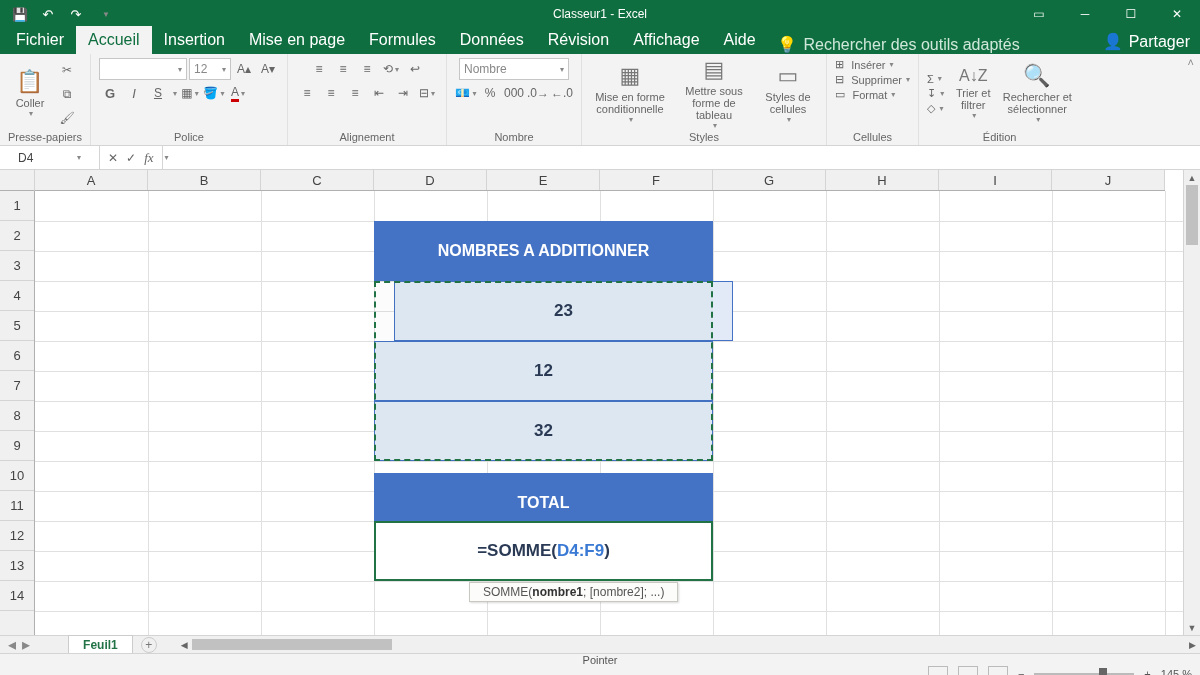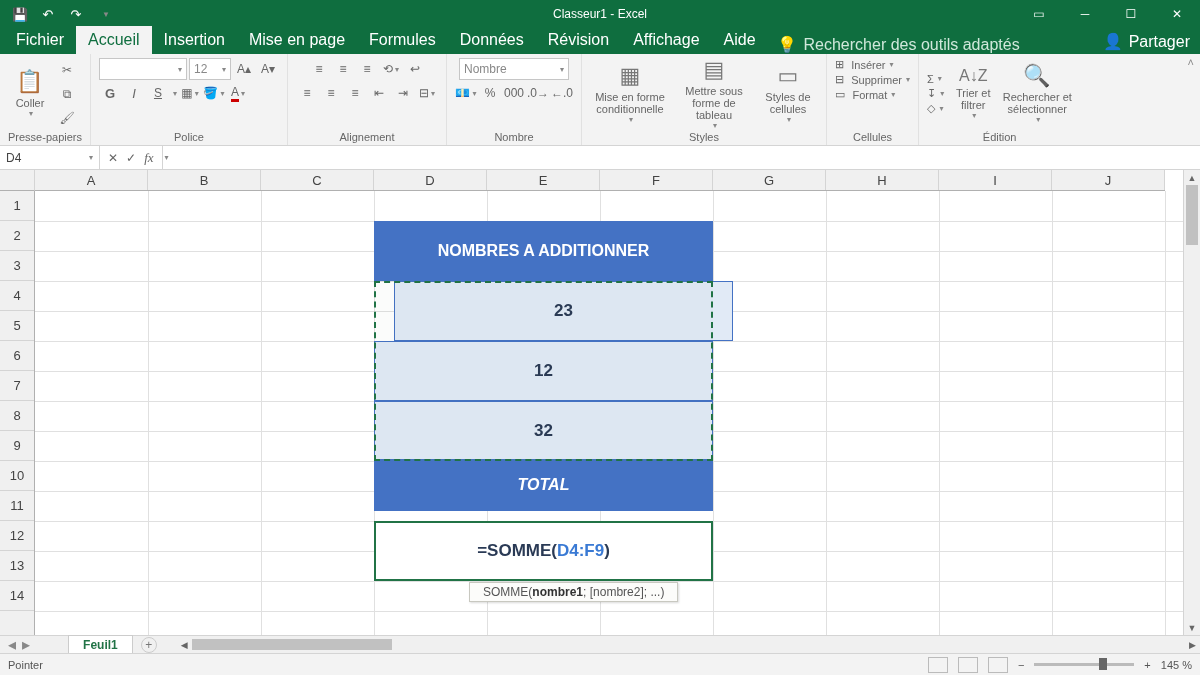--- a/index.html
+++ b/index.html
@@ -29,21 +29,21 @@
 
 .fontbox, .sizebox { border: 1px solid #c6c6c6; background: #fff; height: 22px; font-size: 12px; display: flex; align-items: center; padding: 0 4px; color: #888; }
 .fontbox { width: 88px; justify-content: space-between; }
 .sizebox { width: 42px; justify-content: space-between; }
 .smbtn { width: 22px; height: 22px; display: flex; align-items: center; justify-content: center; cursor: pointer; color: #666; font-size: 12px; border: 1px solid transparent; }
 .bold { font-weight: bold; font-size: 13px; }
 .italic { font-style: italic; font-size: 13px; }
 .underline { text-decoration: underline; font-size: 12px; }
 
 .namebox-bar { height: 24px; background: #fff; border-bottom: 1px solid #d4d4d4; display: flex; align-items: center; font-size: 12px; }
-.namebox { width: 100px; border-right: 1px solid #d4d4d4; height: 100%; display: flex; align-items: center; justify-content: space-between; padding: 0 6px; color: #444; }
+.namebox { width: 100px; border-right: 1px solid #d4d4d4; height: 100%; display: flex; align-items: center; justify-content: space-between; padding: 0 18px; color: #444; }
 .fx-btns { display: flex; align-items: center; gap: 8px; padding: 0 8px; border-right: 1px solid #d4d4d4; height: 100%; color: #666; }
 .fxlabel { font-style: italic; font-family: 'Times New Roman'; font-size: 13px; }
 .formula-input { flex: 1; padding: 0 8px; color: #222; }
 
 .sheet-area { flex: 1; display: flex; overflow: hidden; position: relative; }
 .corner { width: 35px; height: 21px; background: #f0f0f0; border-right: 1px solid #d4d4d4; border-bottom: 1px solid #b0b0b0; }
 .colheaders { height: 21px; display: flex; background: #f0f0f0; border-bottom: 1px solid #b0b0b0; }
 .colh { border-right: 1px solid #d4d4d4; display: flex; align-items: center; justify-content: center; font-size: 13px; color: #444; }
 .rowheaders { width: 35px; background: #f0f0f0; border-right: 1px solid #b0b0b0; }
 .rowh { border-bottom: 1px solid #d4d4d4; display: flex; align-items: center; justify-content: center; font-size: 13px; color: #444; height: 30px; }
@@ -69,21 +69,21 @@
 
 .hscroll-row { height: 18px; display: flex; border-top: 1px solid #d4d4d4; background: #f0f0f0; }
 .sheet-tabs { display: flex; align-items: center; padding-left: 30px; gap: 0; }
 .nav-arrows { display: flex; align-items: center; padding: 0 8px; gap: 6px; color: #888; }
 .sheet-tab { background: #fff; border: 1px solid #ccc; border-bottom: none; padding: 2px 14px; font-size: 12px; color: #217346; font-weight: 600; }
 .add-sheet { width: 22px; height: 18px; display: flex; align-items: center; justify-content: center; color: #777; cursor: pointer; border: 1px solid #ccc; border-radius: 50%; width: 16px; height: 16px; margin-left: 8px; font-size: 12px; }
 .hscroll-track { flex: 1; position: relative; margin-left: 20px; }
 .hscroll-thumb { position: absolute; top: 3px; bottom: 3px; left: 15px; width: 200px; background: #c1c1c1; }
 .hscroll-arrow { position: absolute; top: 0; bottom: 0; width: 15px; display: flex; align-items: center; justify-content: center; font-size: 9px; color: #666; }
 
-.statusbar { height: 22px; background: #f3f3f3; border-top: 1px solid #d4d4d4; display: flex; align-items: center; font-size: 11px; color: #555; padding: 0 8px; }
+.statusbar { height: 22px; background: #f3f3f3; border-top: 1px solid #d4d4d4; display: flex; align-items: center; font-size: 11px; color: #555; padding: 0 8px; flex-direction: column; }
 .status-right { margin-left: auto; display: flex; align-items: center; gap: 10px; }
 .viewbtn { width: 20px; height: 16px; border: 1px solid #bbb; }
 .zoom-slider { width: 100px; height: 3px; background: #bbb; position: relative; }
 .zoom-thumb { position: absolute; width: 8px; height: 12px; background: #666; top: -5px; left: 65px; }
 
 .col-stack { display: flex; flex-direction: column; gap: 2px; }
 .row-line { display: flex; gap: 2px; align-items: center; }
 .caret { font-size: 8px; color: #888; margin-left: 2px; }
 </style>
 </head>
@@ -342,21 +342,21 @@
           <div class="gridline-h" style="top: 270px;"></div>
           <div class="gridline-h" style="top: 300px;"></div>
           <div class="gridline-h" style="top: 330px;"></div>
           <div class="gridline-h" style="top: 360px;"></div>
           <div class="gridline-h" style="top: 390px;"></div>
           <div class="gridline-h" style="top: 420px;"></div>
           <div class="merged hdr-blue" style="left: 339px; width: 339px; top: 30px; height: 60px;">NOMBRES A ADDITIONNER</div>
           <div class="merged data-blue" style="left: 339px; width: 339px; top: 90px; height: 60px; margin-left: 20px;">23</div>
           <div class="merged data-blue" style="left: 339px; width: 339px; top: 150px; height: 60px;">12</div>
           <div class="merged data-blue" style="left: 339px; width: 339px; top: 210px; height: 60px;">32</div>
-          <div class="merged hdr-blue" style="left: 339px; width: 339px; top: 268px; height: 52px; font-style: italic;">TOTAL</div>
+          <div class="merged hdr-blue" style="left: 339px; width: 339px; top: 282px; height: 60px;">TOTAL</div>
           <div class="merged formula-cell" style="left: 339px; width: 339px; top: 330px; height: 60px;">
             <span>=SOMME(</span>
             <span class="ref">D4:F9</span>
             <span>)</span>
           </div>
           <div class="sel-range" style="left: 339px; width: 339px; top: 90px; height: 180px;"></div>
           <div class="tooltip" style="left: 434px; top: 391px;">SOMME(<b>nombre1</b>; [nombre2]; ...)</div>
         </div>
     </div>
   </div>

